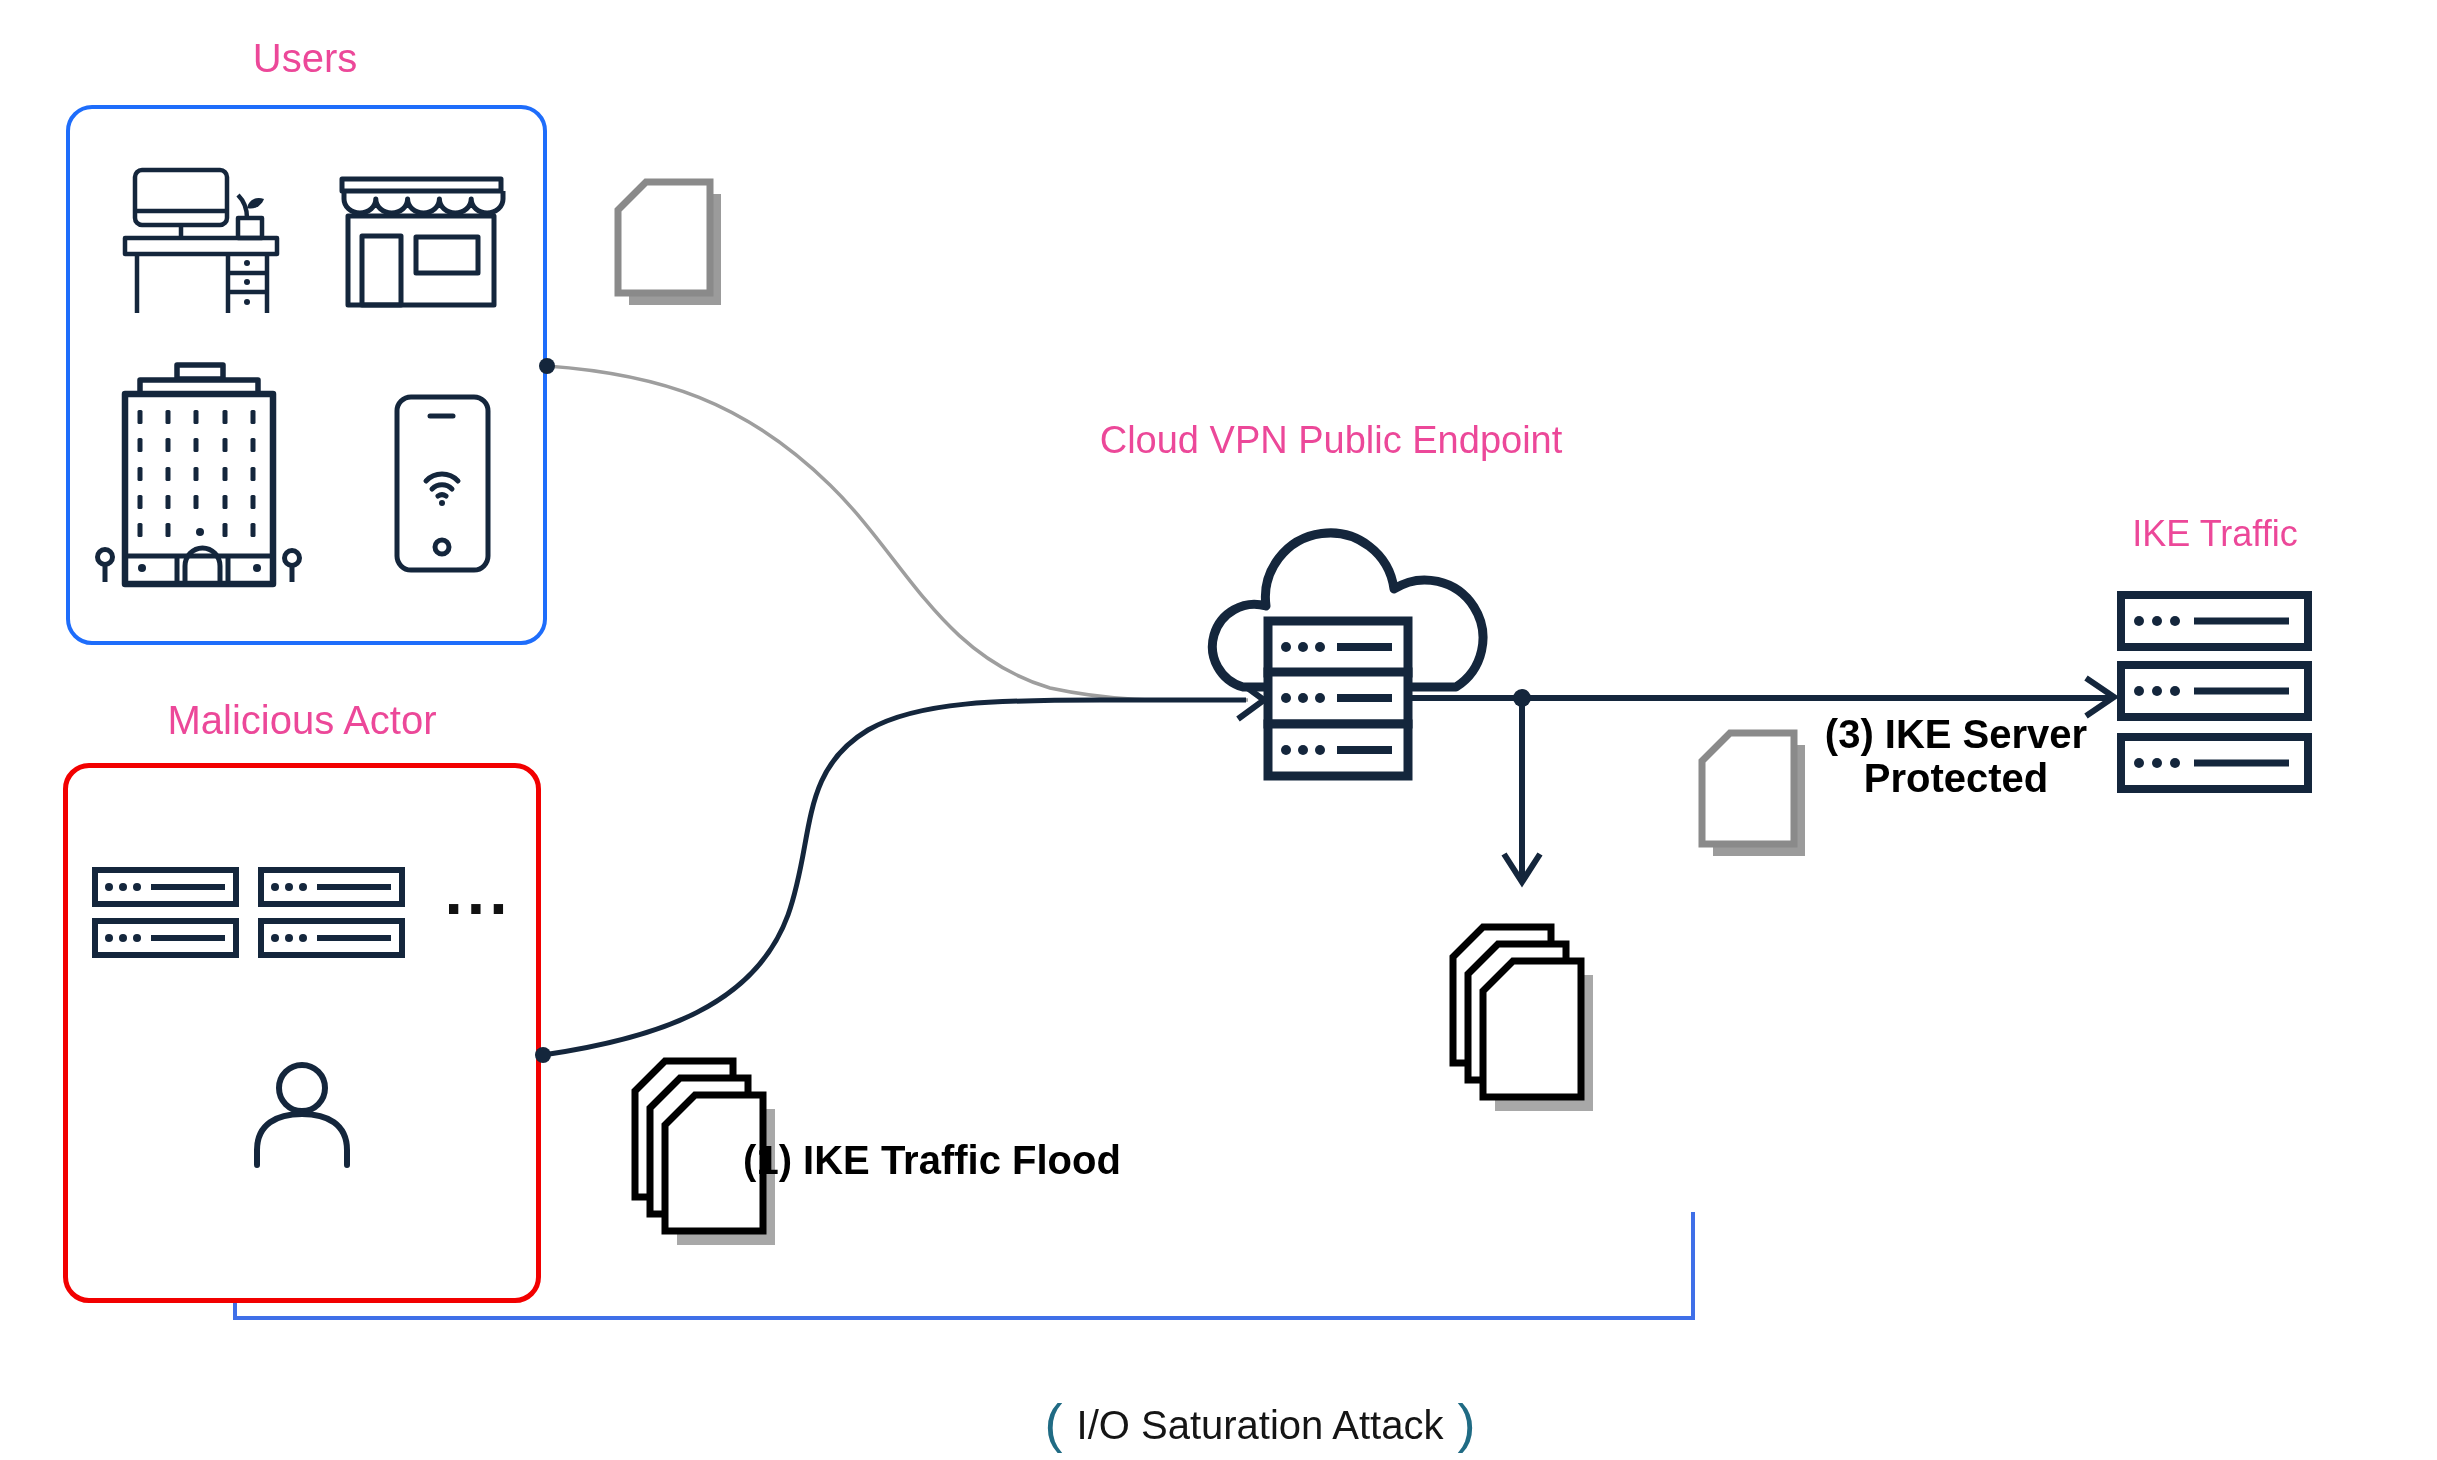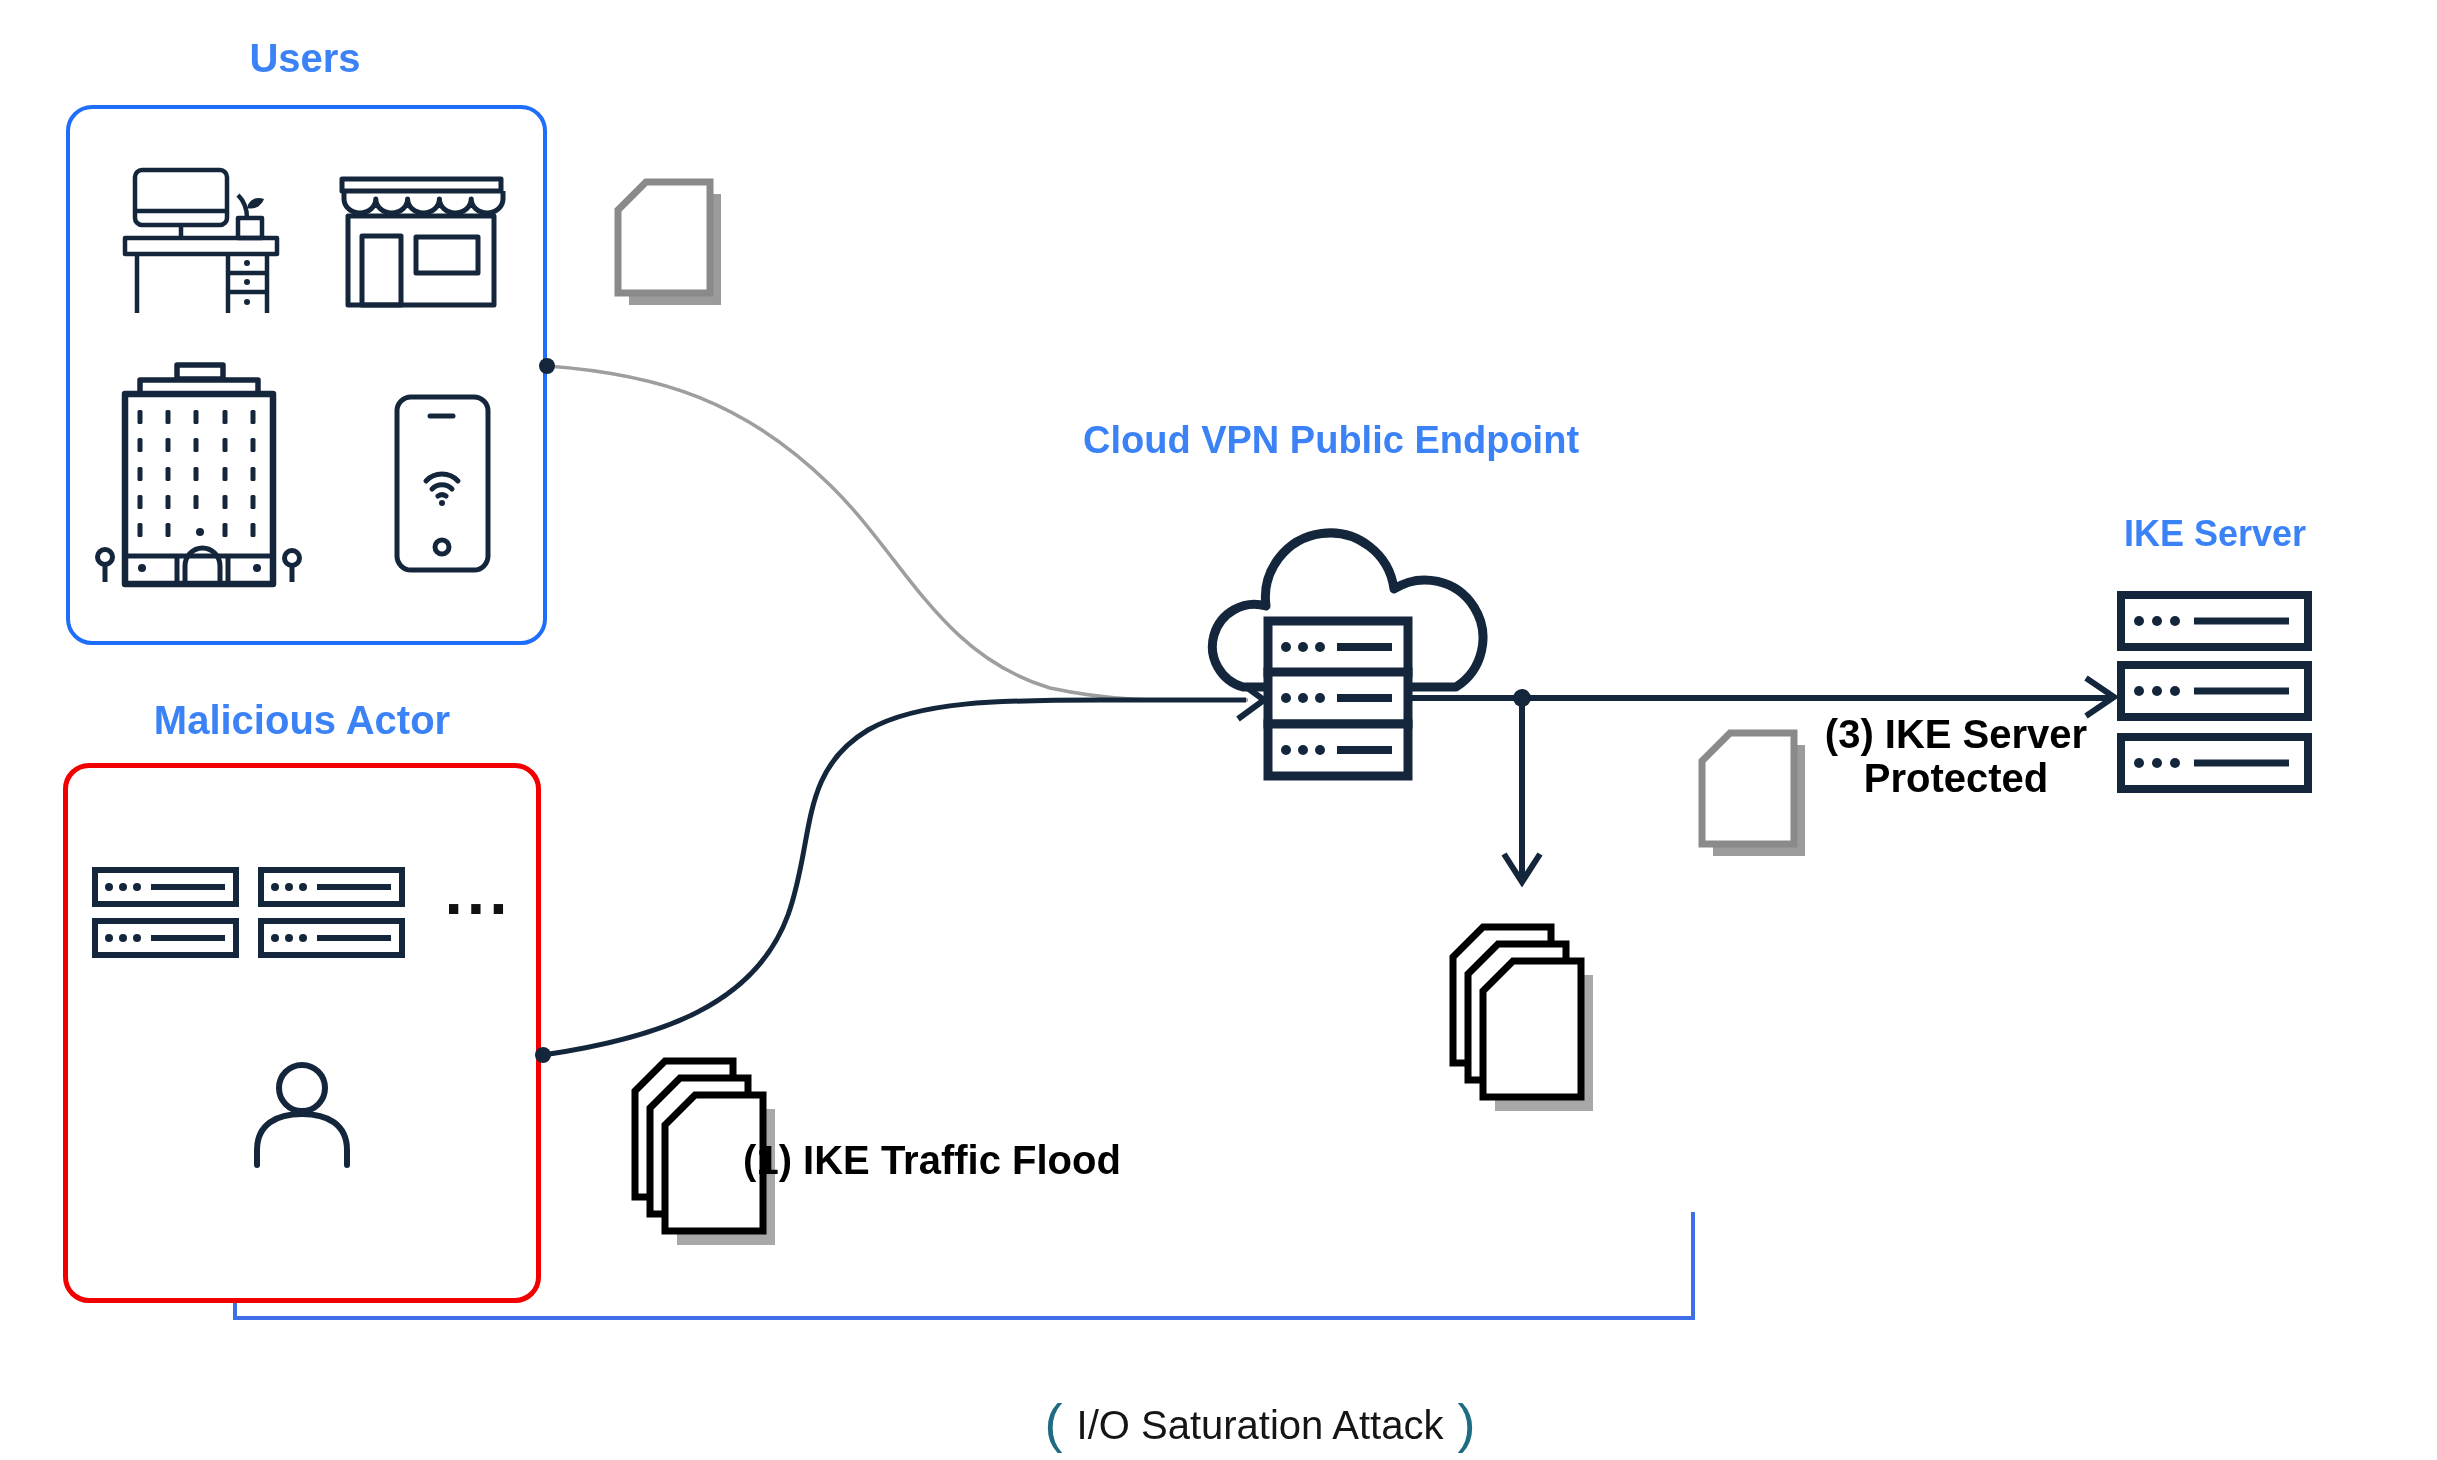--- a/index.html
+++ b/index.html
@@ -2,21 +2,21 @@
 <html><head>
 <meta charset="utf-8">
 <style>
   html,body{margin:0;padding:0;background:#ffffff;}
   body{font-family:"Liberation Sans", sans-serif;}
   .canvas{position:relative;width:2437px;height:1460px;background:#ffffff;overflow:hidden;}
   svg.layer{position:absolute;left:0;top:0;width:2437px;height:1460px;}
   .node-box{position:absolute;box-sizing:border-box;background:transparent;}
   .users-box{left:66px;top:105px;width:481px;height:540px;border:4px solid #1e6dfb;border-radius:26px;}
   .malicious-box{left:63px;top:763px;width:478px;height:540px;border:5px solid #f20000;border-radius:26px;}
-  .title{position:absolute;color:#3b82f6;font-size:40px;font-weight:700;text-align:center;line-height:1.1;}
+  .title{position:absolute;color:#ec4899;font-size:40px;font-weight:400;text-align:center;line-height:1.1;}
   .title-users{left:155px;top:36px;width:300px;}
   .title-malicious{left:102px;top:698px;width:400px;}
   .title-cloud{left:1081px;top:420px;width:500px;font-size:38px;text-align:center;}
   .title-ike{left:2065px;top:514px;width:300px;font-size:36px;}
   .step-label{position:absolute;color:#000000;font-size:40px;font-weight:700;text-align:center;line-height:1.1;}
   .step1{left:732px;top:1138px;width:400px;}
   .step2{left:1290px;top:1168px;width:400px;}
   .step3{left:1806px;top:712px;width:300px;}
   .ellipsis{position:absolute;left:438px;top:856px;width:80px;height:70px;color:#111111;
             font-size:66px;font-weight:700;letter-spacing:4px;text-align:center;line-height:70px;}
@@ -189,21 +189,21 @@
 
     <use href="#doc-gray" x="618" y="182"></use>
     <use href="#doc-gray" x="1702" y="733"></use>
     <use href="#doc-stack" x="635" y="1061"></use>
     <use href="#doc-stack" x="1453" y="927"></use>
   </svg>
 
   <div class="title title-users">Users</div>
   <div class="title title-malicious">Malicious Actor</div>
   <div class="title title-cloud">Cloud VPN Public Endpoint</div>
-  <div class="title title-ike">IKE Server</div>
+  <div class="title title-ike">IKE Traffic</div>
 
   <div class="ellipsis">...</div>
 
   <div class="step-label step1">(1) IKE Traffic Flood</div>
   <div class="step-label step3">
     <div>(3) IKE Server</div>
     <div>Protected</div>
   </div>
 
   <div class="attack-wrap">

